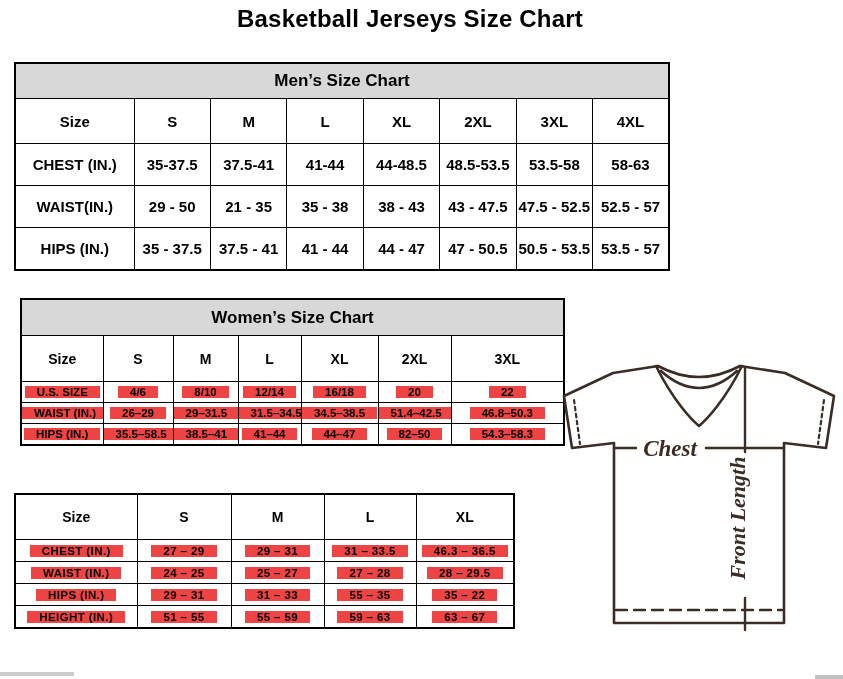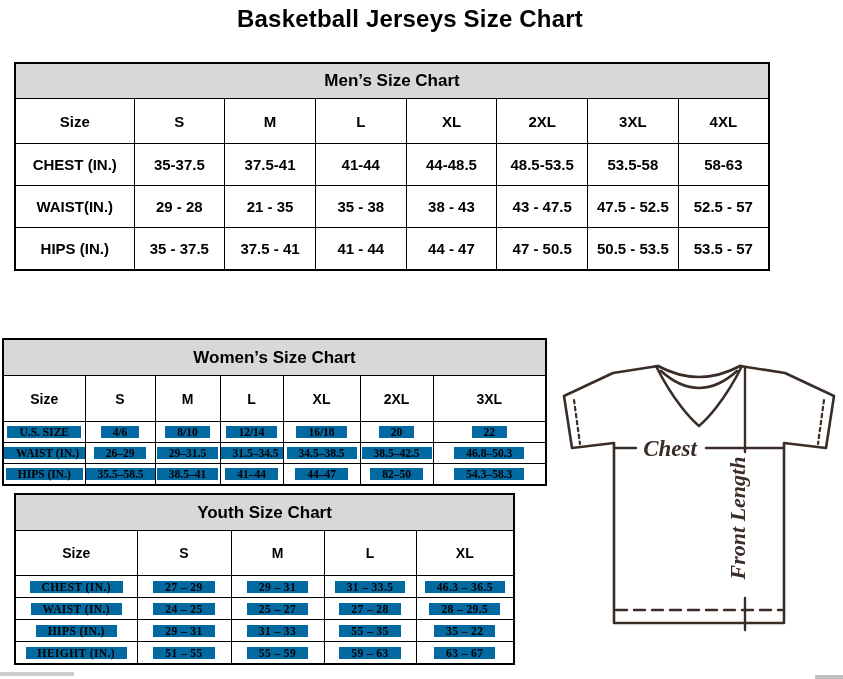--- a/index.html
+++ b/index.html
@@ -14,36 +14,36 @@
   table.sizetable{
     position:absolute;border-collapse:collapse;table-layout:fixed;background:#fff;
     border:2px solid #000;
   }
   table.sizetable td{
     border:1px solid #000;text-align:center;vertical-align:middle;
     font-weight:bold;padding:0;overflow:hidden;white-space:nowrap;
   }
   td.band{background:#d8d8d8;font-size:17px;}
   
-  table.mens{left:14px;top:62px;width:756px;}
+  table.mens{left:14px;top:62px;width:656px;}
   .mens td.band{height:34px;}
   .mens tr.size-row td{height:44px;font-size:15px;}
   .mens tr.data-row td{height:41px;font-size:15px;}
   
-  table.womens{left:2px;top:298px;width:543px;margin-top:40px;}
+  table.womens{left:20px;top:298px;width:543px;}
   .womens td.band{height:35px;}
   .womens tr.size-row td{height:45px;font-size:14px;}
   .womens tr.data-row td{height:20px;font-size:11.5px;}
   
   table.youth{left:14px;top:493px;width:499px;}
   .youth td.band{height:35px;}
   .youth tr.size-row td{height:44px;font-size:14px;}
   .youth tr.data-row td{height:21px;font-size:11.5px;letter-spacing:0.4px;}
   
-  .hl{background:#0369a1;padding:0 12px;font-family:Liberation Serif, serif;}
+  .hl{background:#ef4444;padding:0 12px;}
   
   .jersey-wrap{position:absolute;left:556px;top:358px;width:286px;height:305px;}
   
   .sb-left{position:absolute;left:0;top:672px;width:74px;height:4px;background:#cccccc;}
   .sb-right{position:absolute;left:815px;top:675px;width:28px;height:4px;background:#c0c0c0;}
 </style>
 </head>
 <body>
 
 <div class="page-title">Basketball Jerseys Size Chart</div>
@@ -78,21 +78,21 @@
     <td>35-37.5</td>
     <td>37.5-41</td>
     <td>41-44</td>
     <td>44-48.5</td>
     <td>48.5-53.5</td>
     <td>53.5-58</td>
     <td>58-63</td>
   </tr>
   <tr class="data-row">
     <td>WAIST(IN.)</td>
-    <td>29 - 28</td>
+    <td>29 - 50</td>
     <td>21 - 35</td>
     <td>35 - 38</td>
     <td>38 - 43</td>
     <td>43 - 47.5</td>
     <td>47.5 - 52.5</td>
     <td>52.5 - 57</td>
   </tr>
   <tr class="data-row">
     <td>HIPS (IN.)</td>
     <td>35 - 37.5</td>
@@ -137,21 +137,21 @@
     <td><span class="hl">16/18</span></td>
     <td><span class="hl">20</span></td>
     <td><span class="hl">22</span></td>
   </tr>
   <tr class="data-row">
     <td><span class="hl">WAIST (IN.)</span></td>
     <td><span class="hl">26–29</span></td>
     <td><span class="hl">29–31.5</span></td>
     <td><span class="hl">31.5–34.5</span></td>
     <td><span class="hl">34.5–38.5</span></td>
-    <td><span class="hl">38.5–42.5</span></td>
+    <td><span class="hl">51.4–42.5</span></td>
     <td><span class="hl">46.8–50.3</span></td>
   </tr>
   <tr class="data-row">
     <td><span class="hl">HIPS (IN.)</span></td>
     <td><span class="hl">35.5–58.5</span></td>
     <td><span class="hl">38.5–41</span></td>
     <td><span class="hl">41–44</span></td>
     <td><span class="hl">44–47</span></td>
     <td><span class="hl">82–50</span></td>
     <td><span class="hl">54.3–58.3</span></td>
@@ -161,23 +161,20 @@
 
 <table class="sizetable youth">
   <colgroup>
       <col style="width:122px">
       <col style="width:94px">
       <col style="width:93px">
       <col style="width:92px">
       <col style="width:98px">
     </colgroup>
   <tbody>
-      <tr>
-        <td class="band" colspan="5">Youth Size Chart</td>
-      </tr>
   <tr class="size-row">
     <td>Size</td>
     <td>S</td>
     <td>M</td>
     <td>L</td>
     <td>XL</td>
   </tr>
   <tr class="data-row">
     <td><span class="hl">CHEST (IN.)</span></td>
     <td><span class="hl">27 – 29</span></td>

